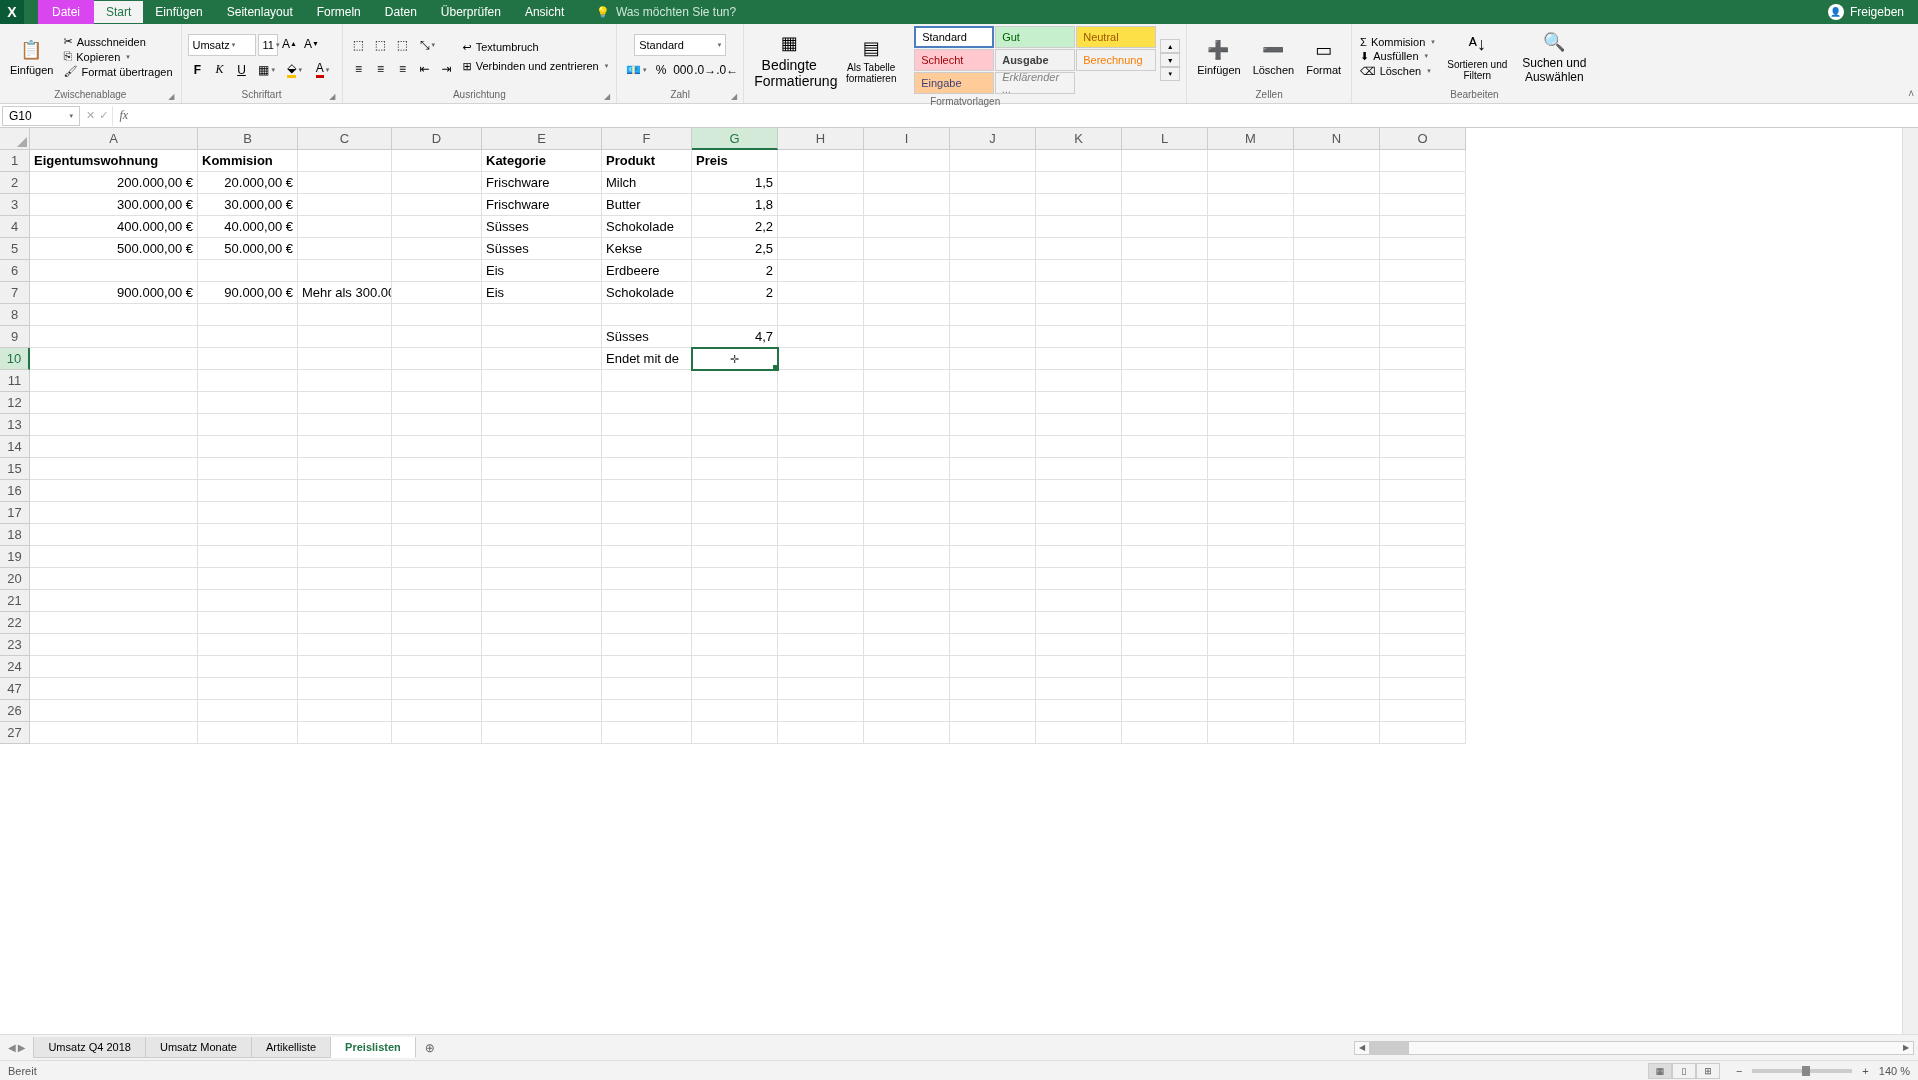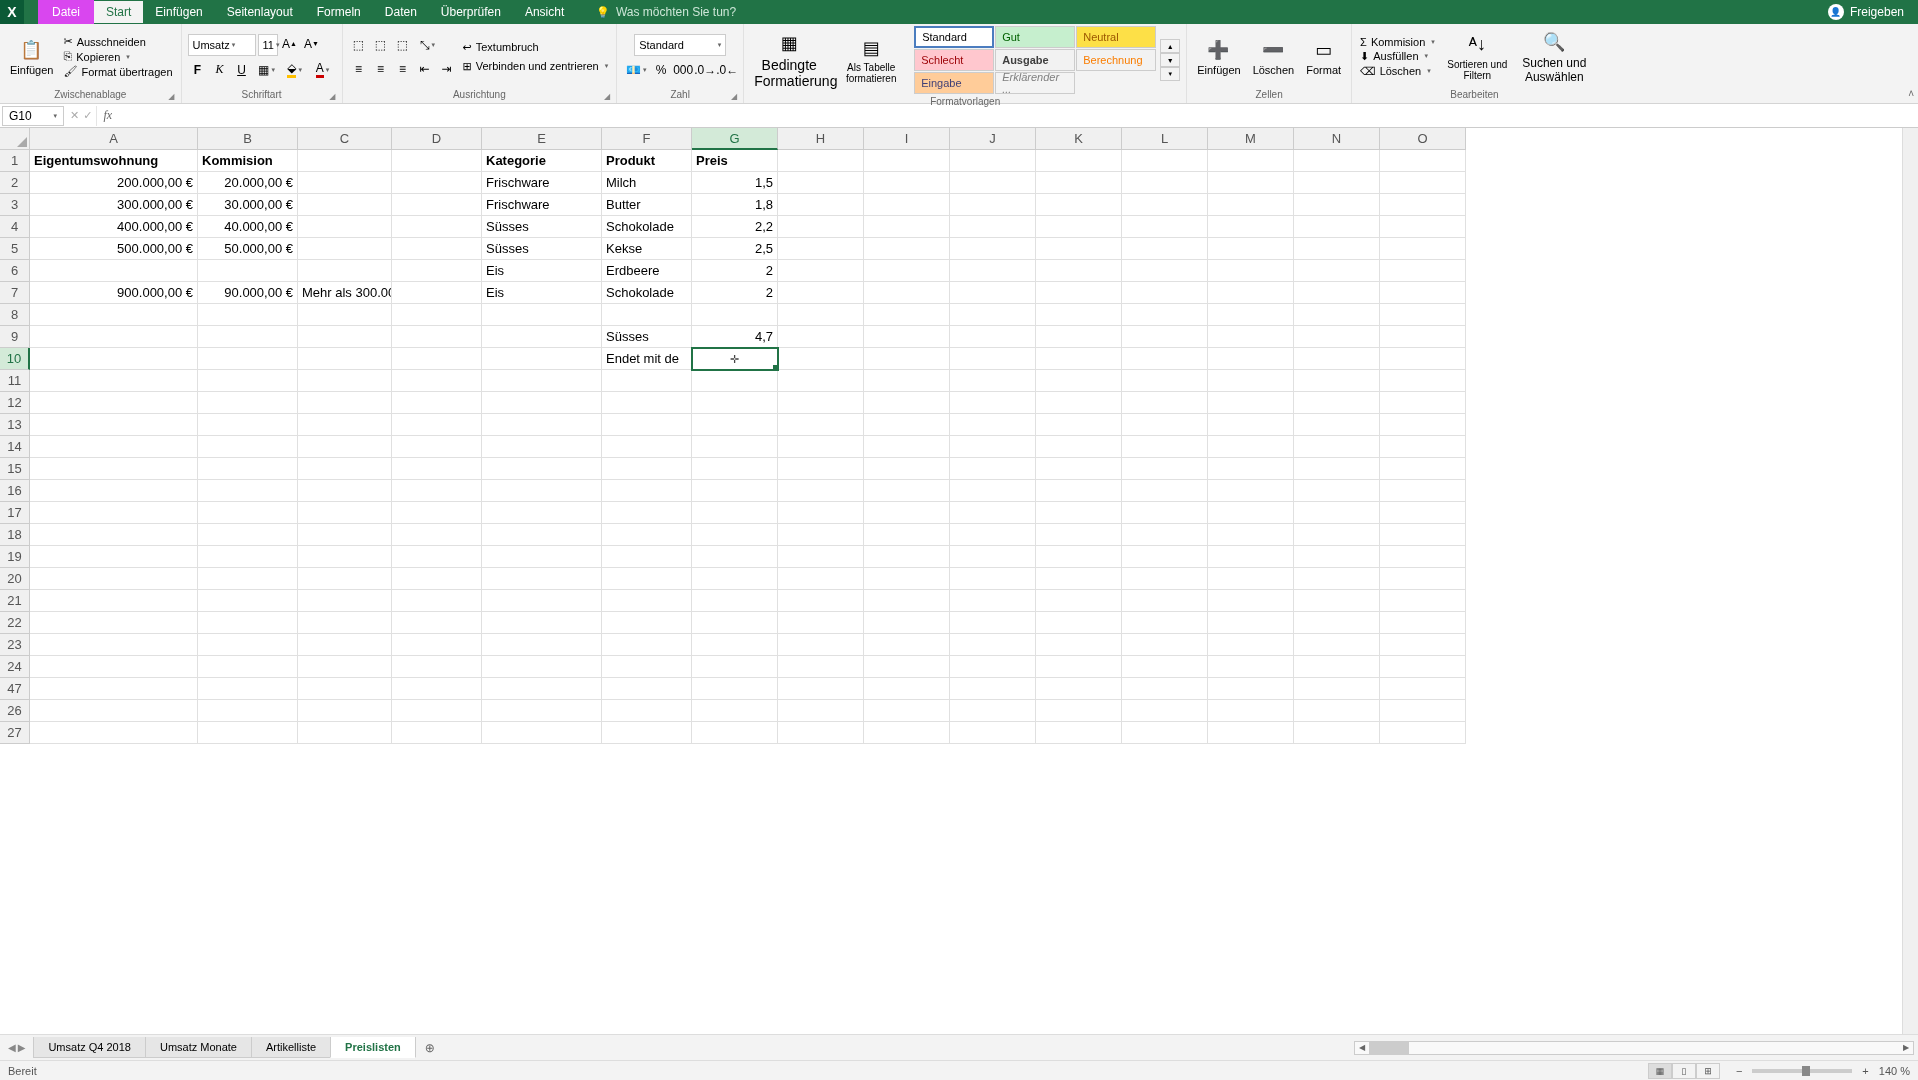--- a/index.html
+++ b/index.html
@@ -44,21 +44,21 @@
 .italic { font-style: italic; font-family: Georgia; }
 .underline { text-decoration: underline; }
 
 .style-cell { width: 80px; height: 22px; border: 1px solid #ccc; display: flex; align-items: center; padding: 0 6px; font-size: 11px; }
 .style-grid { display: grid; grid-template-columns: repeat(3, 1fr); grid-template-rows: repeat(2, 1fr); gap: 1px; }
 
 .ribbon-collapse { position: absolute; right: 4px; bottom: 4px; font-size: 10px; cursor: pointer; color: #666; }
 
 
 .formula-row { height: 24px; border-bottom: 1px solid #ccc; display: flex; align-items: center; background: #fff; }
-.name-box { width: 62px; border: 1px solid #ccc; margin: 0 2px; height: 20px; padding: 0 6px; font-size: 12px; display: flex; align-items: center; justify-content: space-between; }
+.name-box { width: 78px; border: 1px solid #ccc; margin: 0 2px; height: 20px; padding: 0 6px; font-size: 12px; display: flex; align-items: center; justify-content: space-between; }
 .fx-btns { display: flex; padding: 0 4px; gap: 4px; color: #aaa; border-right: 1px solid #e5e5e5; height: 20px; align-items: center; }
 .fx-btns span { cursor: pointer; font-size: 11px; }
 .fx-label { font-style: italic; font-family: Georgia; color: #666; padding: 0 6px; }
 .formula-input { flex: 1; height: 20px; }
 
 
 .grid-wrapper { position: relative; height: calc(100vh - 24px - 80px - 24px - 26px - 20px); display: flex; flex-direction: column; }
 .grid { display: grid; grid-template-columns: 30px repeat(15, var(--cw, 85px)); }
 .grid.custom { grid-template-columns: 30px 168px 100px 94px 90px 120px 90px 86px 86px 86px 86px 86px 86px 86px 86px 86px; }
 .corner { background: #f0f0f0; border: 1px solid #ccc; border-top: none; border-left: none; height: 22px; position: relative; cursor: pointer; }

